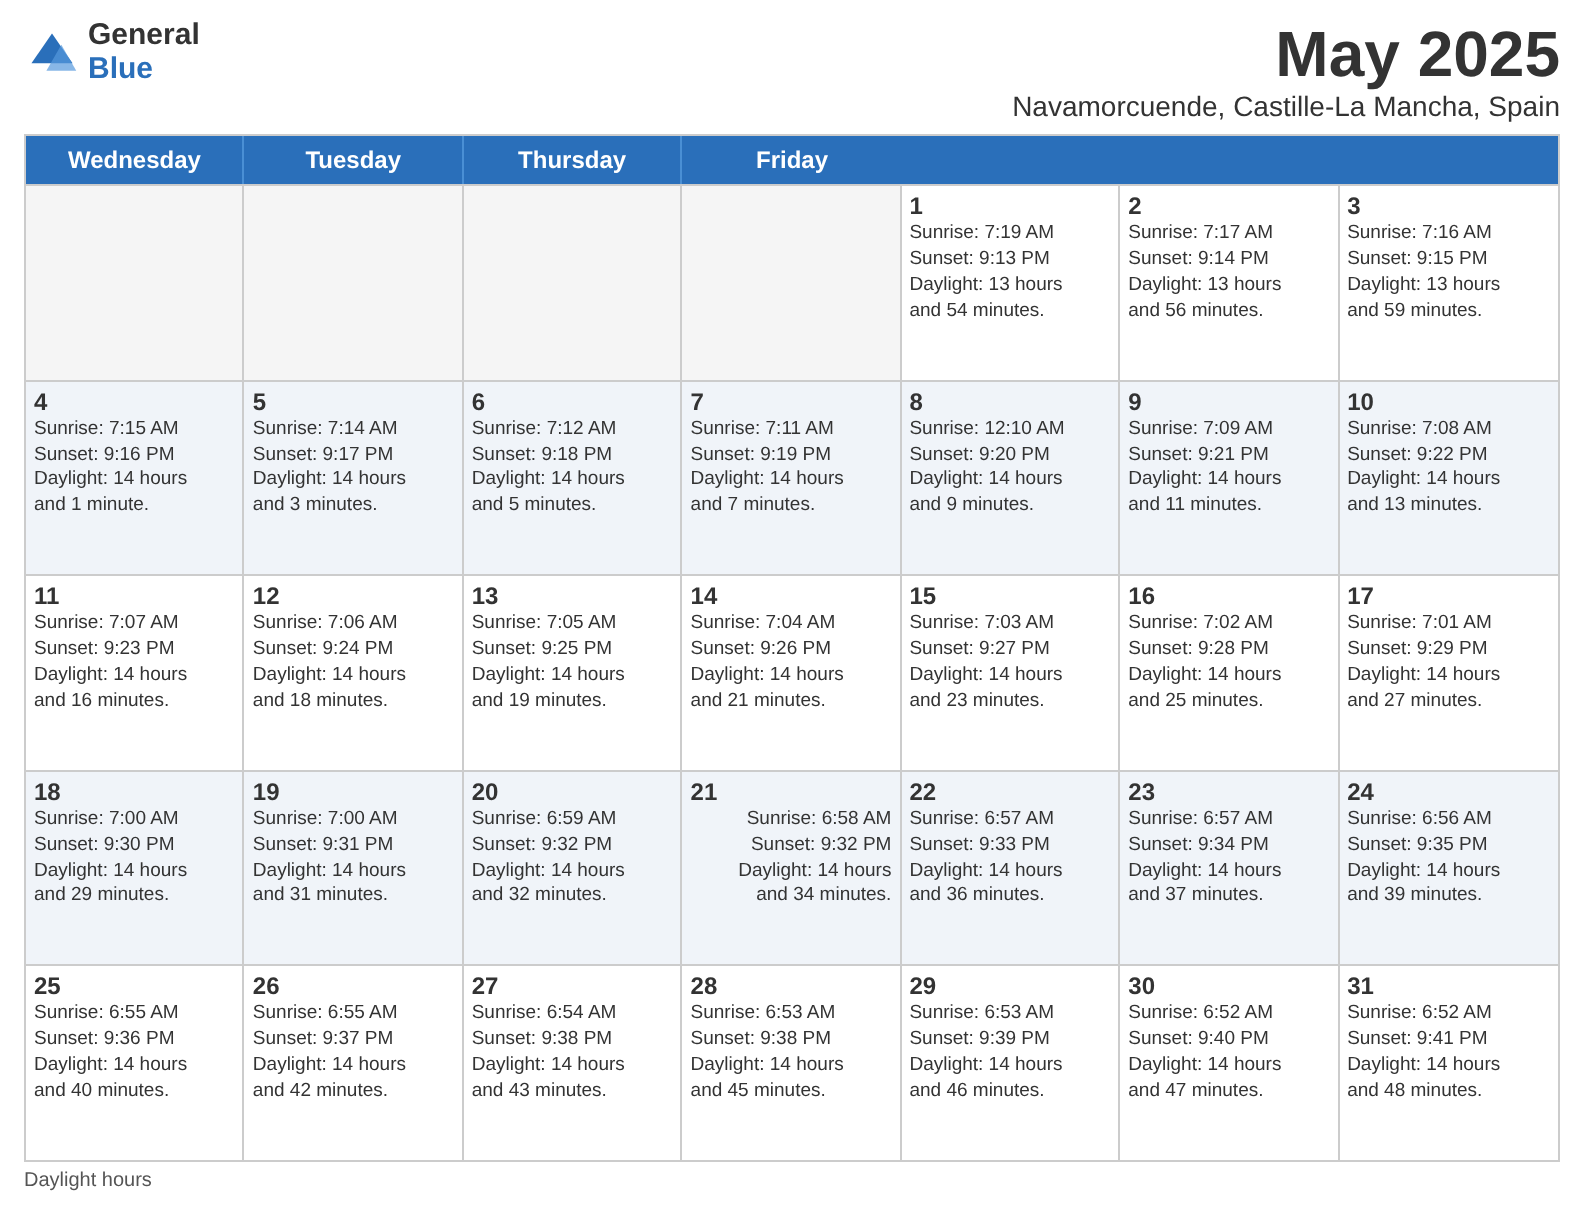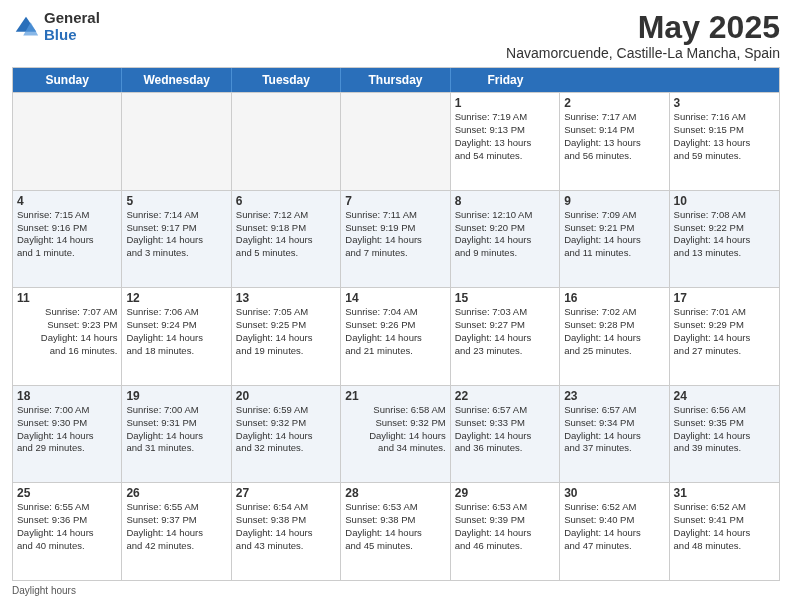--- a/index.html
+++ b/index.html
@@ -146,21 +146,20 @@
       </div>
     </div>
     <div class="title-block">
       <div class="month-title">May 2025</div>
       <div class="subtitle">Navamorcuende, Castille-La Mancha, Spain</div>
     </div>
   </div>
 
   <div class="calendar">
     <div class="cal-header" id="cal-header">
-        <div class="cal-header-cell">Sunday</div>
         <div class="cal-header-cell">Wednesday</div>
         <div class="cal-header-cell">Tuesday</div>
         <div class="cal-header-cell">Thursday</div>
         <div class="cal-header-cell">Friday</div>
       </div>
     <div class="cal-body" id="cal-body">
         <div class="cal-row">
           <div class="cal-cell empty"></div>
           <div class="cal-cell empty"></div>
           <div class="cal-cell empty"></div>
@@ -234,21 +233,21 @@
             <div class="day-num">10</div>
             <div class="day-info" style="white-space: pre-line;">Sunrise: 7:08 AM
 Sunset: 9:22 PM
 Daylight: 14 hours
 and 13 minutes.</div>
           </div>
         </div>
         <div class="cal-row">
           <div class="cal-cell">
             <div class="day-num">11</div>
-            <div class="day-info" style="white-space: pre-line; text-align: right;">Sunrise: 7:07 AM
+            <div class="day-info" style="white-space: pre-line;">Sunrise: 7:07 AM
 Sunset: 9:23 PM
 Daylight: 14 hours
 and 16 minutes.</div>
           </div>
           <div class="cal-cell">
             <div class="day-num">12</div>
             <div class="day-info" style="white-space: pre-line;">Sunrise: 7:06 AM
 Sunset: 9:24 PM
 Daylight: 14 hours
 and 18 minutes.</div>

